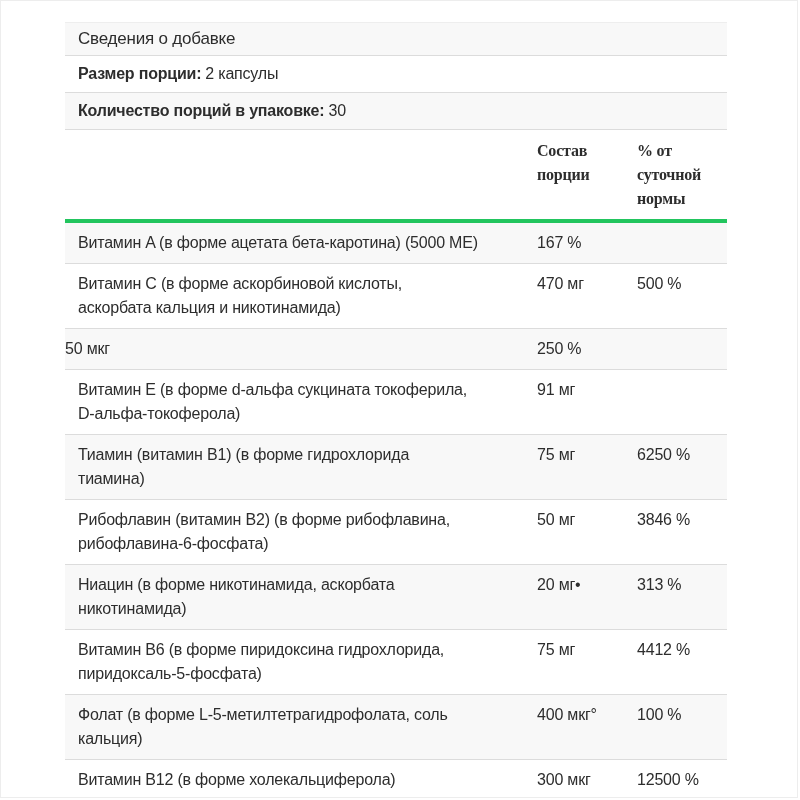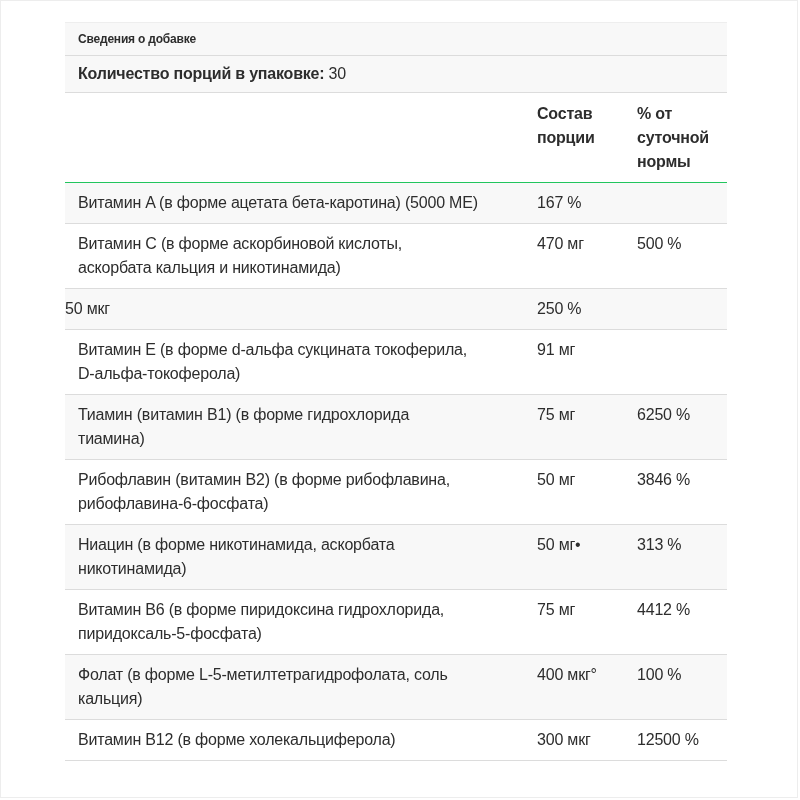--- a/index.html
+++ b/index.html
@@ -31,53 +31,56 @@
     line-height: 24px;
     letter-spacing: -0.2px;
   }
   .row {
     border-bottom: 1px solid #dcdcdc;
     box-sizing: border-box;
   }
   .row.tint { background: #f8f8f8; }
   .title-row {
     padding: 4px 0 4px 13px;
-    font-size: 12px;
-    font-weight: 700;
+    font-size: 17px;
+    font-weight: 400;
     line-height: 24px;
   }
   .serving-row {
     padding: 6px 0 6px 13px;
   }
   .b { font-weight: 700; margin-right: 4px; }
   .grid-row {
     display: grid;
     grid-template-columns: 472px 100px 90px;
     align-items: start;
   }
   .cell { box-sizing: border-box; }
   .cell.name {
     padding: 8px 16px 8px 13px;
     white-space: pre-line;
   }
   .cell.amount, .cell.dv {
     padding: 8px 4px 8px 0;
     white-space: pre-line;
   }
-  .col-header-row { border-bottom: 1px solid #22c55e; }
+  .col-header-row { border-bottom: 4px solid #22c55e; font-family: Liberation Serif, serif; }
   .col-header-row .cell { padding-top: 9px; padding-bottom: 8px; font-weight: 700; }
 </style>
 </head>
 <body>
 
 <div class="page">
   <div class="facts-table">
 
     <div class="row tint title-row">Сведения о добавке</div>
 
+    <div class="row serving-row">
+      <span class="b">Размер порции:</span><span>2 капсулы</span>
+    </div>
 
     <div class="row tint serving-row">
       <span class="b">Количество порций в упаковке:</span><span>30</span>
     </div>
 
     <div class="row grid-row col-header-row">
       <div class="cell name"></div>
       <div class="cell amount">Состав
 порции</div>
       <div class="cell dv">% от
@@ -113,21 +116,21 @@
         </div>
         <div class="row grid-row">
           <div class="cell name">Рибофлавин (витамин B2) (в форме рибофлавина,
 рибофлавина-6-фосфата)</div>
           <div class="cell amount">50 мг</div>
           <div class="cell dv">3846 %</div>
         </div>
         <div class="row grid-row tint">
           <div class="cell name">Ниацин (в форме никотинамида, аскорбата
 никотинамида)</div>
-          <div class="cell amount">50 мг•</div>
+          <div class="cell amount">20 мг•</div>
           <div class="cell dv">313 %</div>
         </div>
         <div class="row grid-row">
           <div class="cell name">Витамин B6 (в форме пиридоксина гидрохлорида,
 пиридоксаль-5-фосфата)</div>
           <div class="cell amount">75 мг</div>
           <div class="cell dv">4412 %</div>
         </div>
         <div class="row grid-row tint">
           <div class="cell name">Фолат (в форме L-5-метилтетрагидрофолата, соль

